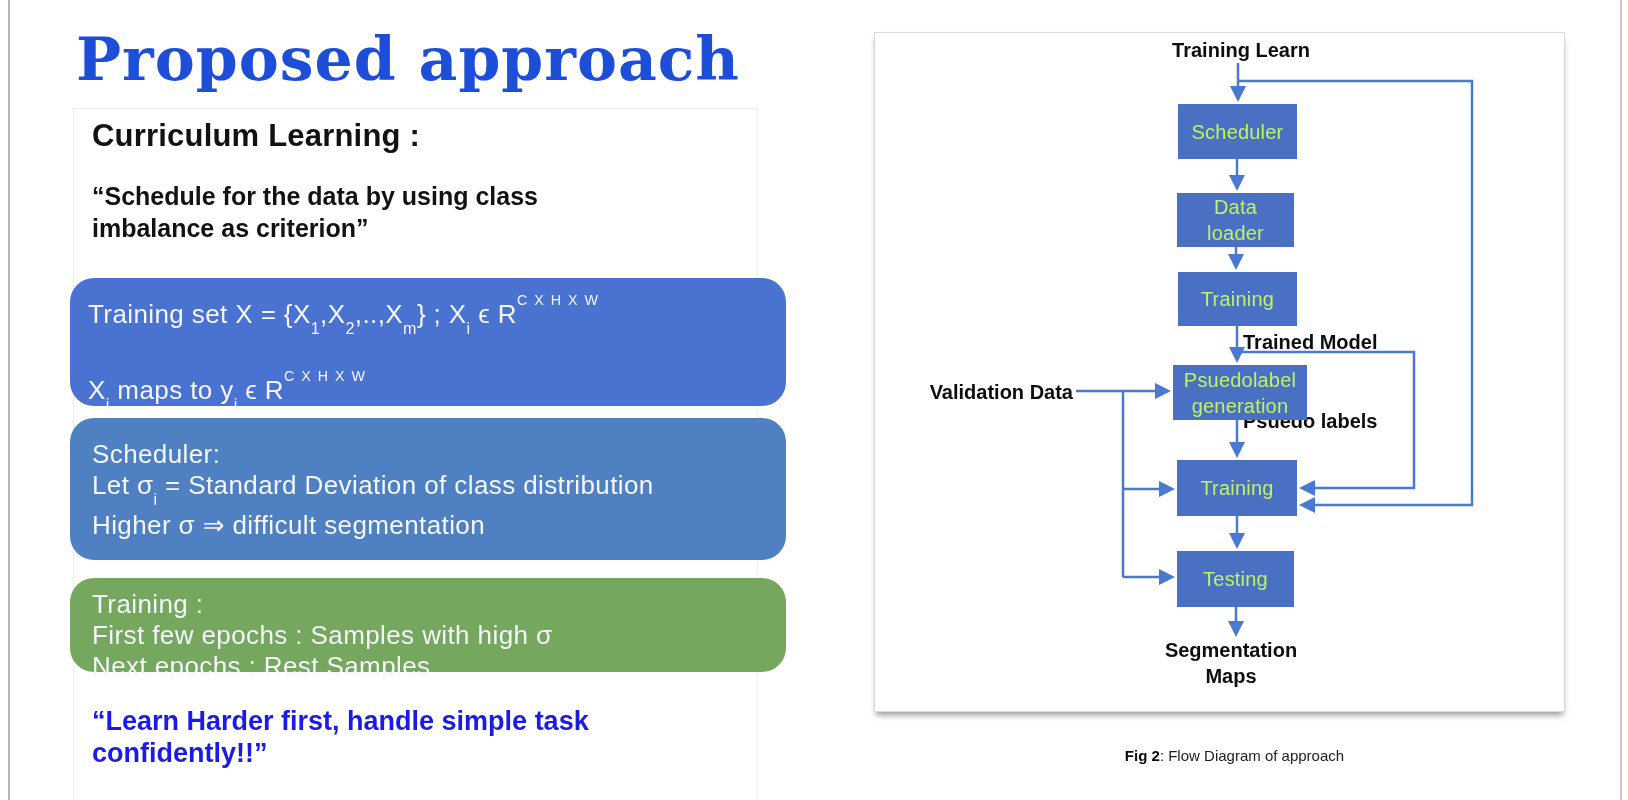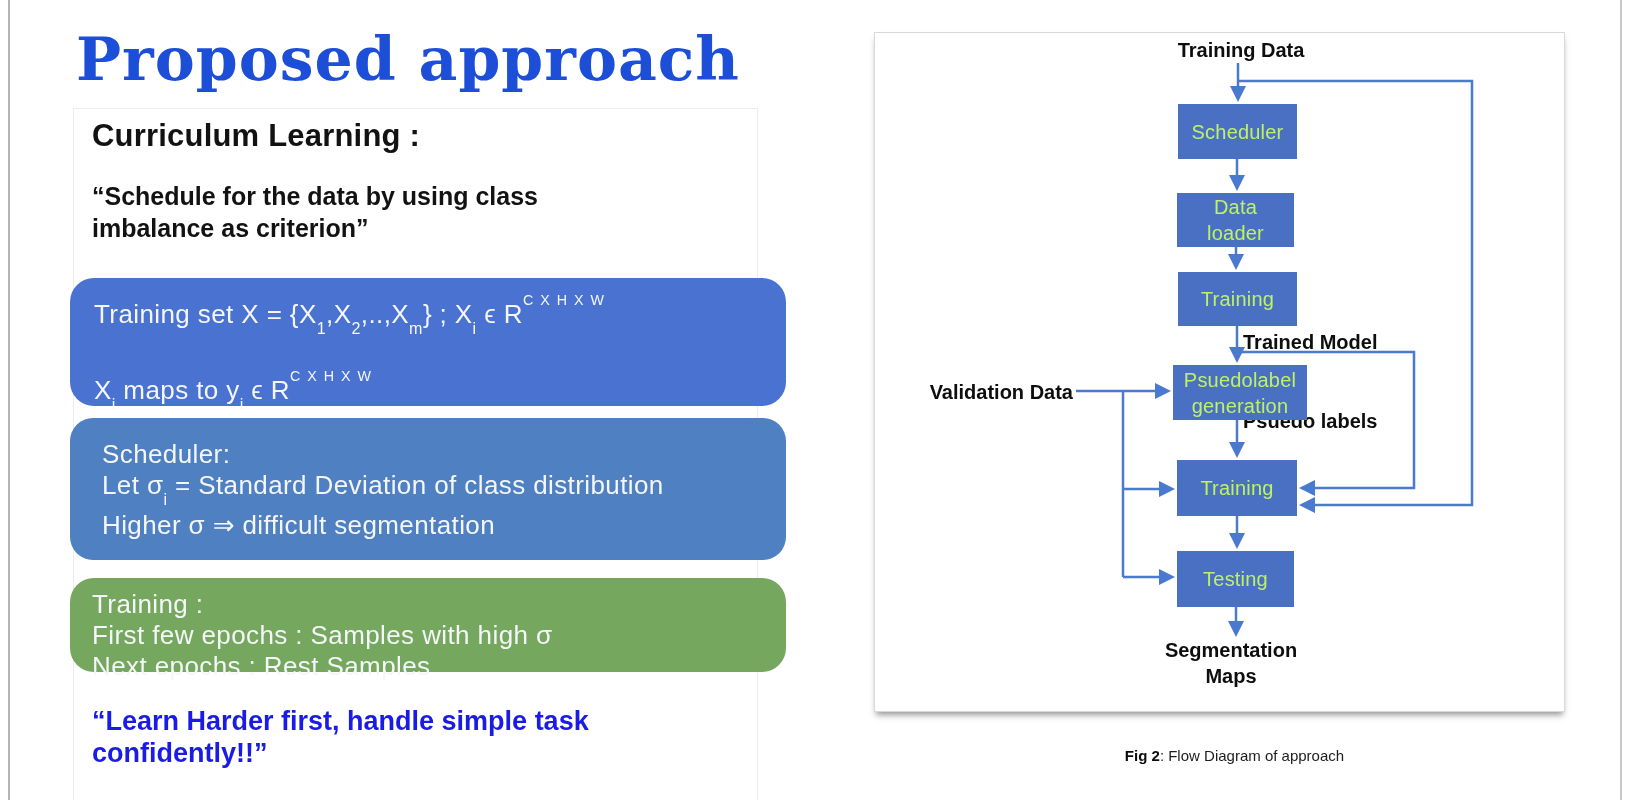--- a/index.html
+++ b/index.html
@@ -31,23 +31,23 @@
     font-size:25px; font-weight:700; line-height:32px; color:#121212;
   }
   .pill {
     position:absolute; left:70px; width:716px; box-sizing:border-box;
     border-radius:24px; color:#f4f6f9; font-size:26px;
     font-weight:300; letter-spacing:0.4px;
   }
   .pill p { margin:0; line-height:31px; }
   .pill sub { font-size:0.62em; position:relative; bottom:-0.3em; }
   .pill sup { font-size:0.55em; position:relative; top:-0.55em; letter-spacing:1.5px; }
-  .pill-training-set { top:278px; height:128px; background:var(--pill_blue_1); padding:15px 24px; }
+  .pill-training-set { top:278px; height:128px; background:var(--pill_blue_1); padding:15px 18px; }
   .pill-training-set .l1 { margin-bottom:30px; }
-  .pill-scheduler    { top:418px; height:142px; background:var(--pill_blue_2); padding:21px 32px;border-radius:23px; }
+  .pill-scheduler    { top:418px; height:142px; background:var(--pill_blue_2); padding:21px 22px; }
   .pill-training     { top:578px; height:94px; background:var(--pill_green);  padding:11px 22px; }
   .closing-quote {
     position:absolute; left:92px; top:705px; margin:0; width:580px;
     font-size:27px; font-weight:800; line-height:32px;
     color:var(--closing_quote_blue);
   }
 
   
   .diagram-card {
     position:absolute; left:874px; top:32px; width:689px; height:678px;
@@ -133,21 +133,21 @@
         <path d="M362,387 L362,421" marker-end="url(#arr)"></path>
         <path d="M362,483 L362,512" marker-end="url(#arr)"></path>
         <path d="M361,574 L361,600" marker-end="url(#arr)"></path>
         <path d="M201,358 L292,358" marker-end="url(#arr)"></path>
         <path d="M248,358 L248,544"></path>
         <path d="M248,456 L296,456" marker-end="url(#arr)"></path>
         <path d="M248,544 L296,544" marker-end="url(#arr)"></path>
       </g>
     </svg>
 
-    <p class="dlabel lbl-training-data">Training Data</p>
+    <p class="dlabel lbl-training-data">Training Learn</p>
     <p class="dlabel lbl-trained-model">Trained Model</p>
     <p class="dlabel lbl-psuedo-labels">Psuedo labels</p>
     <p class="dlabel lbl-validation-data">Validation Data</p>
     <p class="dlabel lbl-segmentation-maps">Segmentation
 Maps</p>
 
     <div class="node node-scheduler">Scheduler</div>
     <div class="node node-data-loader">Data
 loader</div>
     <div class="node node-training-1">Training</div>

